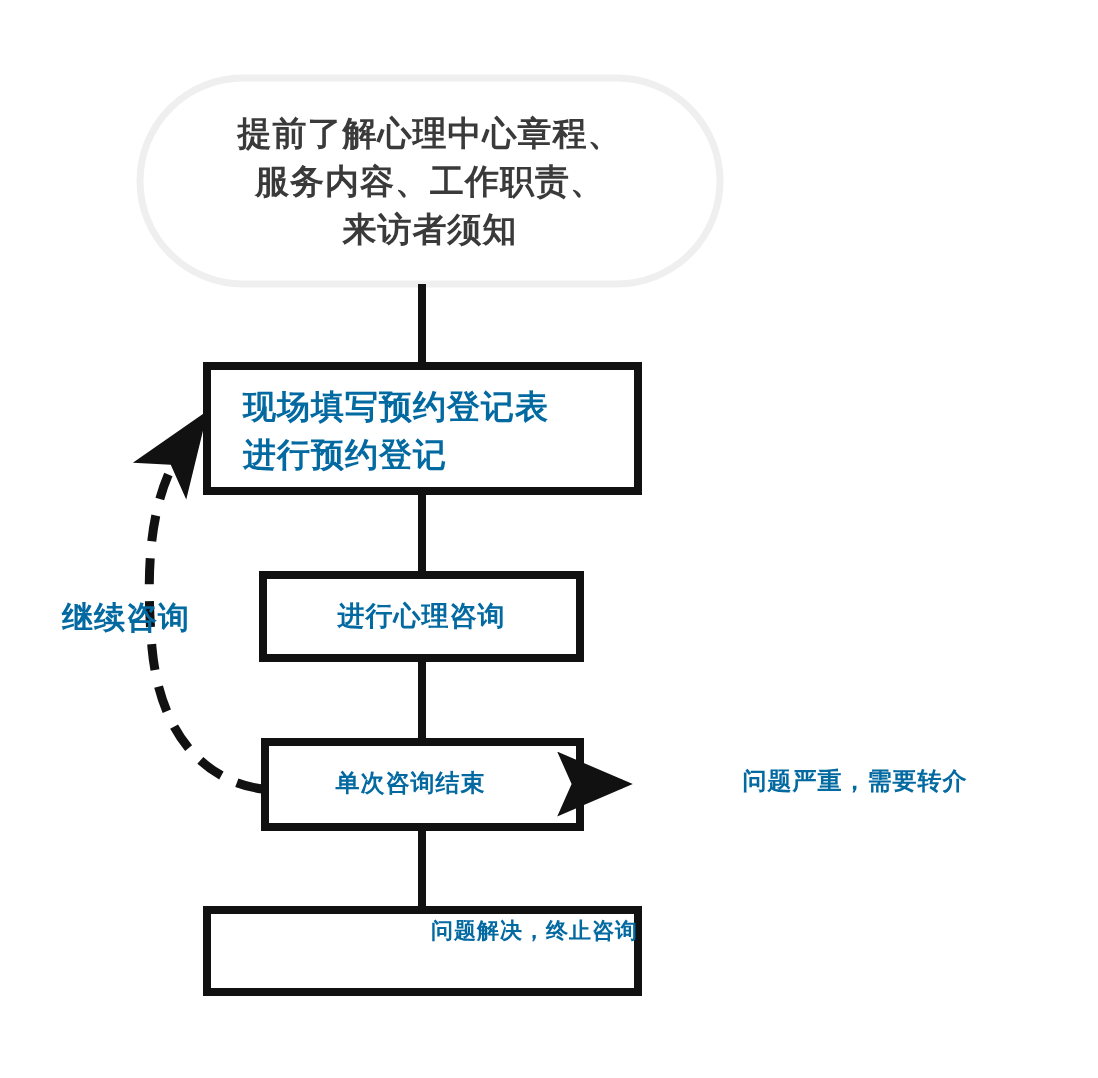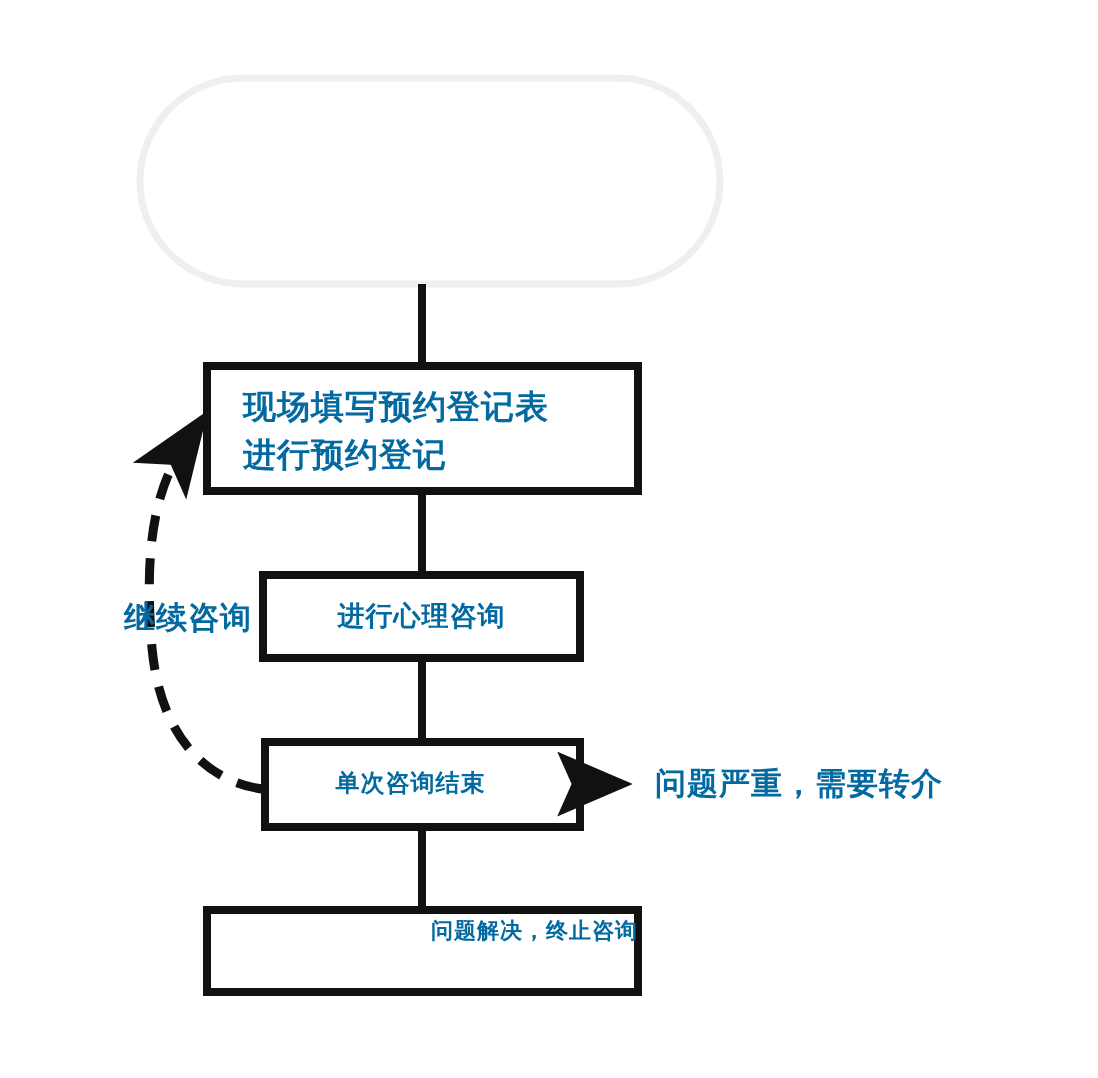--- a/index.html
+++ b/index.html
@@ -76,29 +76,30 @@
     top: 908px;
     width: 431px;
     text-align: right;
     font-size: 22px;
     line-height: 44px;
   }
   #label-referral {
     left: 655px;
     top: 760px;
     width: 400px;
-    text-align: left;
-    font-size: 31px;
+    text-align: center;
+    font-size: 24px;
     line-height: 46px;
+    font-family: Liberation Mono, monospace;
   }
   #label-continue {
     left: 62px;
     top: 594px;
     width: 190px;
-    text-align: right;
+    text-align: left;
     font-size: 31px;
     line-height: 46px;
   }
 </style>
 </head>
 <body>
 
 <div id="canvas">
 
   <svg id="flow-svg" viewBox="0 0 1098 1078">
@@ -127,20 +128,23 @@
 
     <line x1="422" y1="827" x2="422" y2="912" stroke="#111111" stroke-width="8"></line>
 
     <rect x="207" y="910" width="431" height="82" fill="#ffffff" stroke="#111111" stroke-width="8"></rect>
 
     <line x1="582" y1="784" x2="622" y2="784" stroke="#111111" stroke-width="9" marker-end="url(#arrow-solid)"></line>
 
     <path d="M262,789 C205,781 160,735 152,648 C145,563 150,495 185,444" fill="none" stroke="#111111" stroke-width="9" stroke-linecap="butt" stroke-dasharray="26 17" marker-end="url(#arrow-dashed)"></path>
   </svg>
 
+  <div class="node-text" id="intro-node">提前了解心理中心章程、
+服务内容、工作职责、
+来访者须知</div>
 
   <div class="node-text" id="node-register-text">现场填写预约登记表
 进行预约登记</div>
 
   <div class="node-text" id="node-counseling-text">进行心理咨询</div>
 
   <div class="node-text" id="node-session-end-text">单次咨询结束</div>
 
   <div class="node-text" id="node-resolved-text">问题解决，终止咨询</div>
 

